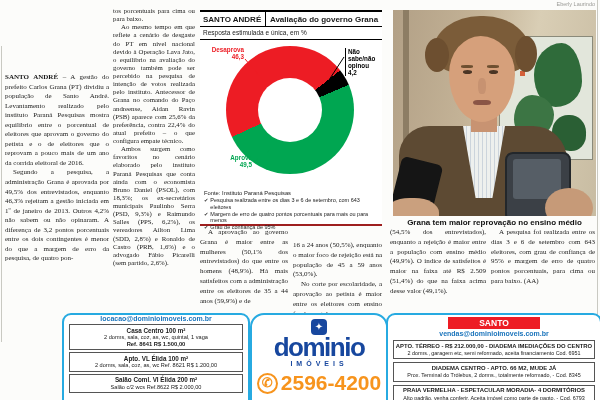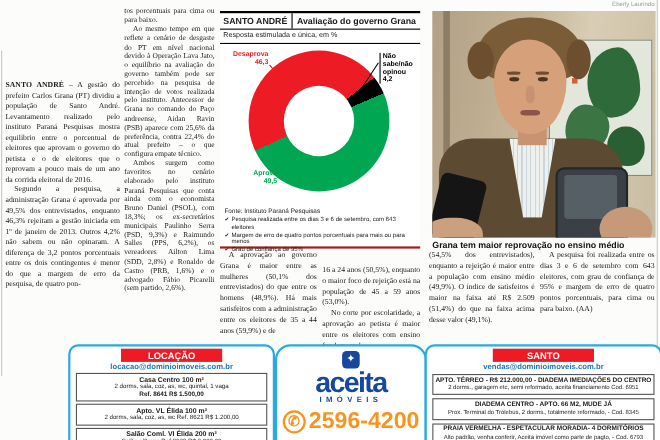--- a/index.html
+++ b/index.html
@@ -76,21 +76,21 @@
   .shirt{position:absolute;left:70px;top:116px;width:42px;height:72px;
          background:repeating-linear-gradient(90deg,#eef0ee 0 3px,#ccd4dc 3px 4px);
          clip-path:polygon(0 0,100% 0,70% 100%,30% 100%);}
   .phone-l{position:absolute;left:2px;top:150px;width:42px;height:58px;background:#151515;
            border-radius:6px;transform:rotate(14deg);}
   .hand-l{position:absolute;left:-8px;top:188px;width:54px;height:32px;background:#caa07e;border-radius:45%;}
   .phone-r{position:absolute;left:112px;top:142px;width:62px;height:66px;background:#3b4046;
            border:2px solid #23272b;border-radius:8px;}
   .phone-r:before{content:"";position:absolute;left:6px;top:5px;width:48px;height:40px;background:#565e66;border-radius:3px;}
   .hand-r{position:absolute;left:152px;top:178px;width:48px;height:40px;background:#c69a78;border-radius:50%;}
-  .caption{position:absolute;left:393px;top:218px;width:203px;text-align:left;
+  .caption{position:absolute;left:393px;top:218px;width:203px;text-align:center;
            font:bold 8px "Liberation Sans",sans-serif;color:#111;}
 
   
   .panel{position:absolute;top:313px;border:2px solid #27AAE1;border-radius:9px;background:#fff;
          font-family:"Liberation Sans",sans-serif;}
   .panel-loc{left:62px;width:184px;height:140px;}
   .panel-brand{left:250px;width:134px;height:140px;border-radius:14px;text-align:center;}
   .panel-venda{left:386px;width:212px;height:140px;}
   .redhead{margin:2px auto 1px;width:92px;background:#ED1C24;color:#fff;
            font-weight:bold;font-size:8.5px;text-align:center;padding:1px 0;}
@@ -214,42 +214,41 @@
   <div class="caption">Grana tem maior reprovação no ensino médio</div>
 
   <div class="col col5">
     <p class="para">(54,5% dos entrevistados), enquanto a rejeição é maior entre a população com ensino médio (49,9%). O índice de satisfeitos é maior na faixa até R$ 2.509 (51,4%) do que na faixa acima desse valor (49,1%).</p>
   </div>
   <div class="col col6">
     <p class="para indent">A pesquisa foi realizada entre os dias 3 e 6 de setembro com 643 eleitores, com grau de confiança de 95% e margem de erro de quatro pontos porcentuais, para cima ou para baixo. (AA)</p>
   </div>
 
   <div class="panel panel-loc">
-    <div class="redhead">LOCAÇÃO</div>
     <a class="email">locacao@dominioimoveis.com.br</a>
     <div class="adbox">
       <div class="ad-title">Casa Centro 100 m²</div>
       <div class="ad-line">2 dorms, sala, coz, as, wc, quintal, 1 vaga</div>
       <div class="ad-ref">Ref. 8641  R$ 1.500,00</div>
     </div>
     <div class="adbox">
       <div class="ad-title">Apto. VL Élida 100 m²</div>
       <div class="ad-line">2 dorms, sala, coz, as, wc Ref. 8621  R$ 1.200,00</div>
 
     </div>
     <div class="adbox">
       <div class="ad-title">Salão Coml. VI Élida 200 m²</div>
       <div class="ad-line">Salão c/2 wcs  Ref.8622  R$ 2.000,00</div>
 
     </div>
   </div>
 
   <div class="panel panel-brand">
     <div class="brand-icon">✦</div>
-    <div class="brand-name">aceita</div>
+    <div class="brand-name">dominio</div>
     <div class="brand-sub">IMÓVEIS</div>
     <div class="brand-phone">
       <span class="ph-icon">✆</span>
       <span>2596-4200</span>
     </div>
   </div>
 
   <div class="panel panel-venda">
     <div class="redhead">SANTO</div>
     <a class="email">vendas@dominioimoveis.com.br</a>

